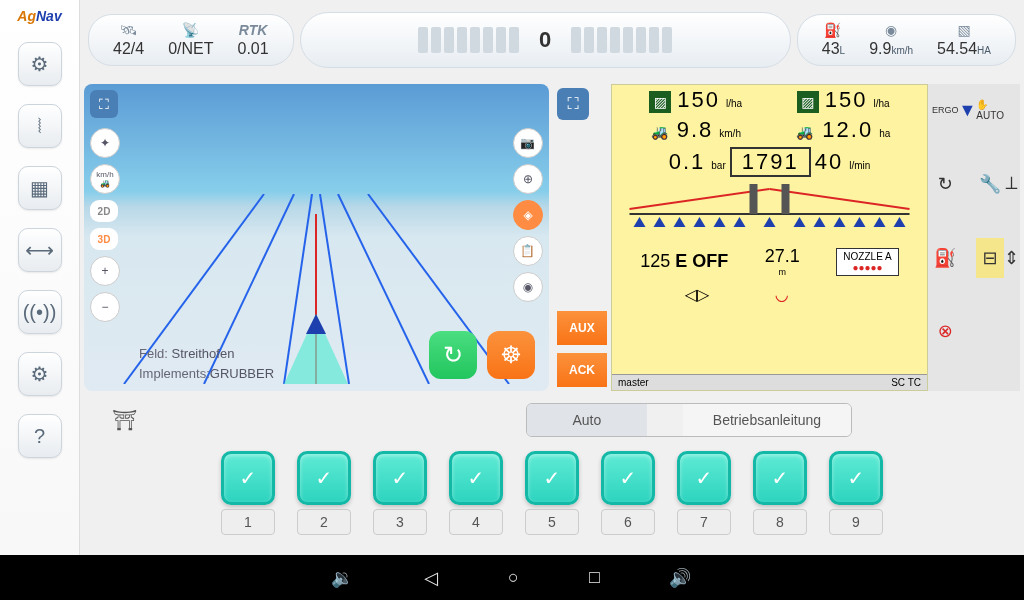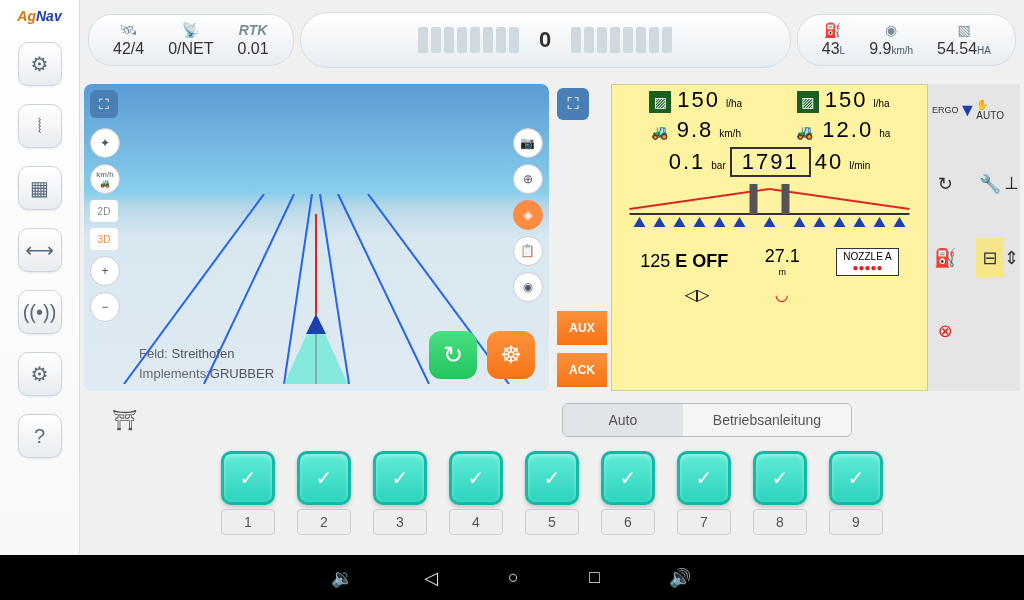--- a/index.html
+++ b/index.html
@@ -27,21 +27,21 @@
 .main { position: absolute; left: 80px; top: 80px; right: 0; bottom: 45px; display: flex; flex-direction: column; }
 .upper { flex: 1; display: flex; min-height: 0; }
 
 
 .map-panel { position: relative; width: 465px; background: linear-gradient(to bottom, #5b9bd5 0%, #87ceeb 35%, #b8d8e8 40%, #d8e8f0 50%, #e0eaf2 100%); border-radius: 8px; margin: 4px; overflow: hidden; }
 .map-corner { position: absolute; width: 28px; height: 28px; background: #4a7fb5; border-radius: 6px; color: #fff; display: flex; align-items: center; justify-content: center; font-size: 14px; cursor: pointer; }
 .map-side-left { position: absolute; left: 6px; top: 44px; display: flex; flex-direction: column; gap: 6px; }
 .map-side-right { position: absolute; right: 6px; top: 44px; display: flex; flex-direction: column; gap: 6px; }
 .map-tool { width: 30px; height: 30px; border-radius: 15px; background: #fff; border: 1px solid #ccc; display: flex; align-items: center; justify-content: center; font-size: 12px; color: #556; cursor: pointer; }
 .map-tool.orange { background: #ff8c42; color: #fff; border-color: #ff8c42; }
-.dim-btn { width: 28px; height: 22px; background: #fff; border-radius: 4px; font-size: 10px; font-weight: normal; display: flex; align-items: center; justify-content: center; color: #888; }
+.dim-btn { width: 28px; height: 22px; background: #fff; border-radius: 9px; font-size: 10px; font-weight: bold; display: flex; align-items: center; justify-content: center; color: #888; }
 .dim-btn.active { color: #ff8c42; }
 .guidance-lines { position: absolute; left: 0; right: 0; bottom: 0; top: 110px; }
 .field-info { position: absolute; left: 55px; bottom: 8px; color: #556; font-size: 13px; line-height: 1.5; }
 .field-label { color: #667; }
 .map-action { position: absolute; bottom: 12px; width: 48px; height: 48px; border-radius: 12px; display: flex; align-items: center; justify-content: center; font-size: 24px; color: #fff; cursor: pointer; }
 .map-action.green { background: linear-gradient(#4ade80,#22c55e); right: 72px; }
 .map-action.orange { background: linear-gradient(#fb923c,#f97316); right: 14px; }
 
 
 .aux-col { display: flex; flex-direction: column; gap: 8px; justify-content: flex-end; padding: 8px 4px; }
@@ -64,21 +64,21 @@
 .spr-gauges { display: flex; justify-content: space-around; padding: 4px 40px; }
 
 
 .right-col { width: 92px; background: #e5e5e5; display: grid; grid-template-columns: 1fr 1fr 1fr 1fr; padding: 6px 4px; margin: 4px 4px 4px 0; }
 .rc-icon { height: 40px; display: flex; align-items: center; justify-content: center; font-size: 18px; color: #333; cursor: pointer; }
 
 
 .lower { height: 160px; display: flex; flex-direction: column; padding: 4px 12px; }
 .mode-row { display: flex; align-items: center; gap: 12px; padding: 4px 0; }
 .mode-icon { font-size: 20px; color: #555; margin-left: 20px; margin-right: auto; }
-.mode-tabs { display: flex; border: 1px solid #bbb; border-radius: 6px; overflow: hidden; margin-right: 160px; }
+.mode-tabs { display: flex; border: 1px solid #bbb; border-radius: 6px; overflow: hidden; margin-right: 160px; gap: 36px; }
 .mode-tab { padding: 8px 30px; font-size: 14px; background: #f5f5f5; color: #555; cursor: pointer; min-width: 120px; text-align: center; }
 .mode-tab.active { background: #e0e4e8; font-weight: 500; }
 .sections { display: flex; justify-content: center; gap: 22px; padding: 10px 0 4px; }
 .section-btn { width: 54px; height: 54px; border-radius: 10px; background: linear-gradient(#5eead4,#2dd4bf); border: 3px solid #14b8a6; display: flex; align-items: center; justify-content: center; color: #fff; font-size: 20px; cursor: pointer; box-shadow: inset 0 2px 4px rgba(255,255,255,0.4), 0 2px 4px rgba(0,0,0,0.2); }
 .section-nums { display: flex; justify-content: center; gap: 22px; }
 .section-num { width: 54px; height: 26px; background: #eee; border: 1px solid #ccc; border-radius: 4px; display: flex; align-items: center; justify-content: center; font-size: 14px; color: #555; cursor: pointer; }
 
 
 .android-bar { position: absolute; bottom: 0; left: 0; right: 0; height: 45px; background: #000; display: flex; align-items: center; justify-content: center; gap: 70px; color: #fff; font-size: 18px; }
 .nav-btn { cursor: pointer; opacity: 0.9; }
@@ -260,20 +260,24 @@
         <div class="nozzle-box">
             <div>NOZZLE A</div>
             <div style="color:#dc2626">●●●●●</div>
           </div>
       </div>
       <div class="spr-gauges">
         <span>◁▷</span>
         <span style="color:#dc2626">◡</span>
         <span></span>
       </div>
+      <div class="spr-footer">
+        <span>master</span>
+        <span>SC TC</span>
+      </div>
     </div>
 
     <div class="right-col">
       <div class="rc-icon" style="font-size:9px">ERGO</div>
       <div class="rc-icon" style="color:#1e40af">▼</div>
       <div class="rc-icon" style="font-size:10px">✋AUTO</div>
       <div class="rc-icon"></div>
       <div class="rc-icon">↻</div>
       <div class="rc-icon"></div>
       <div class="rc-icon">🔧</div>

